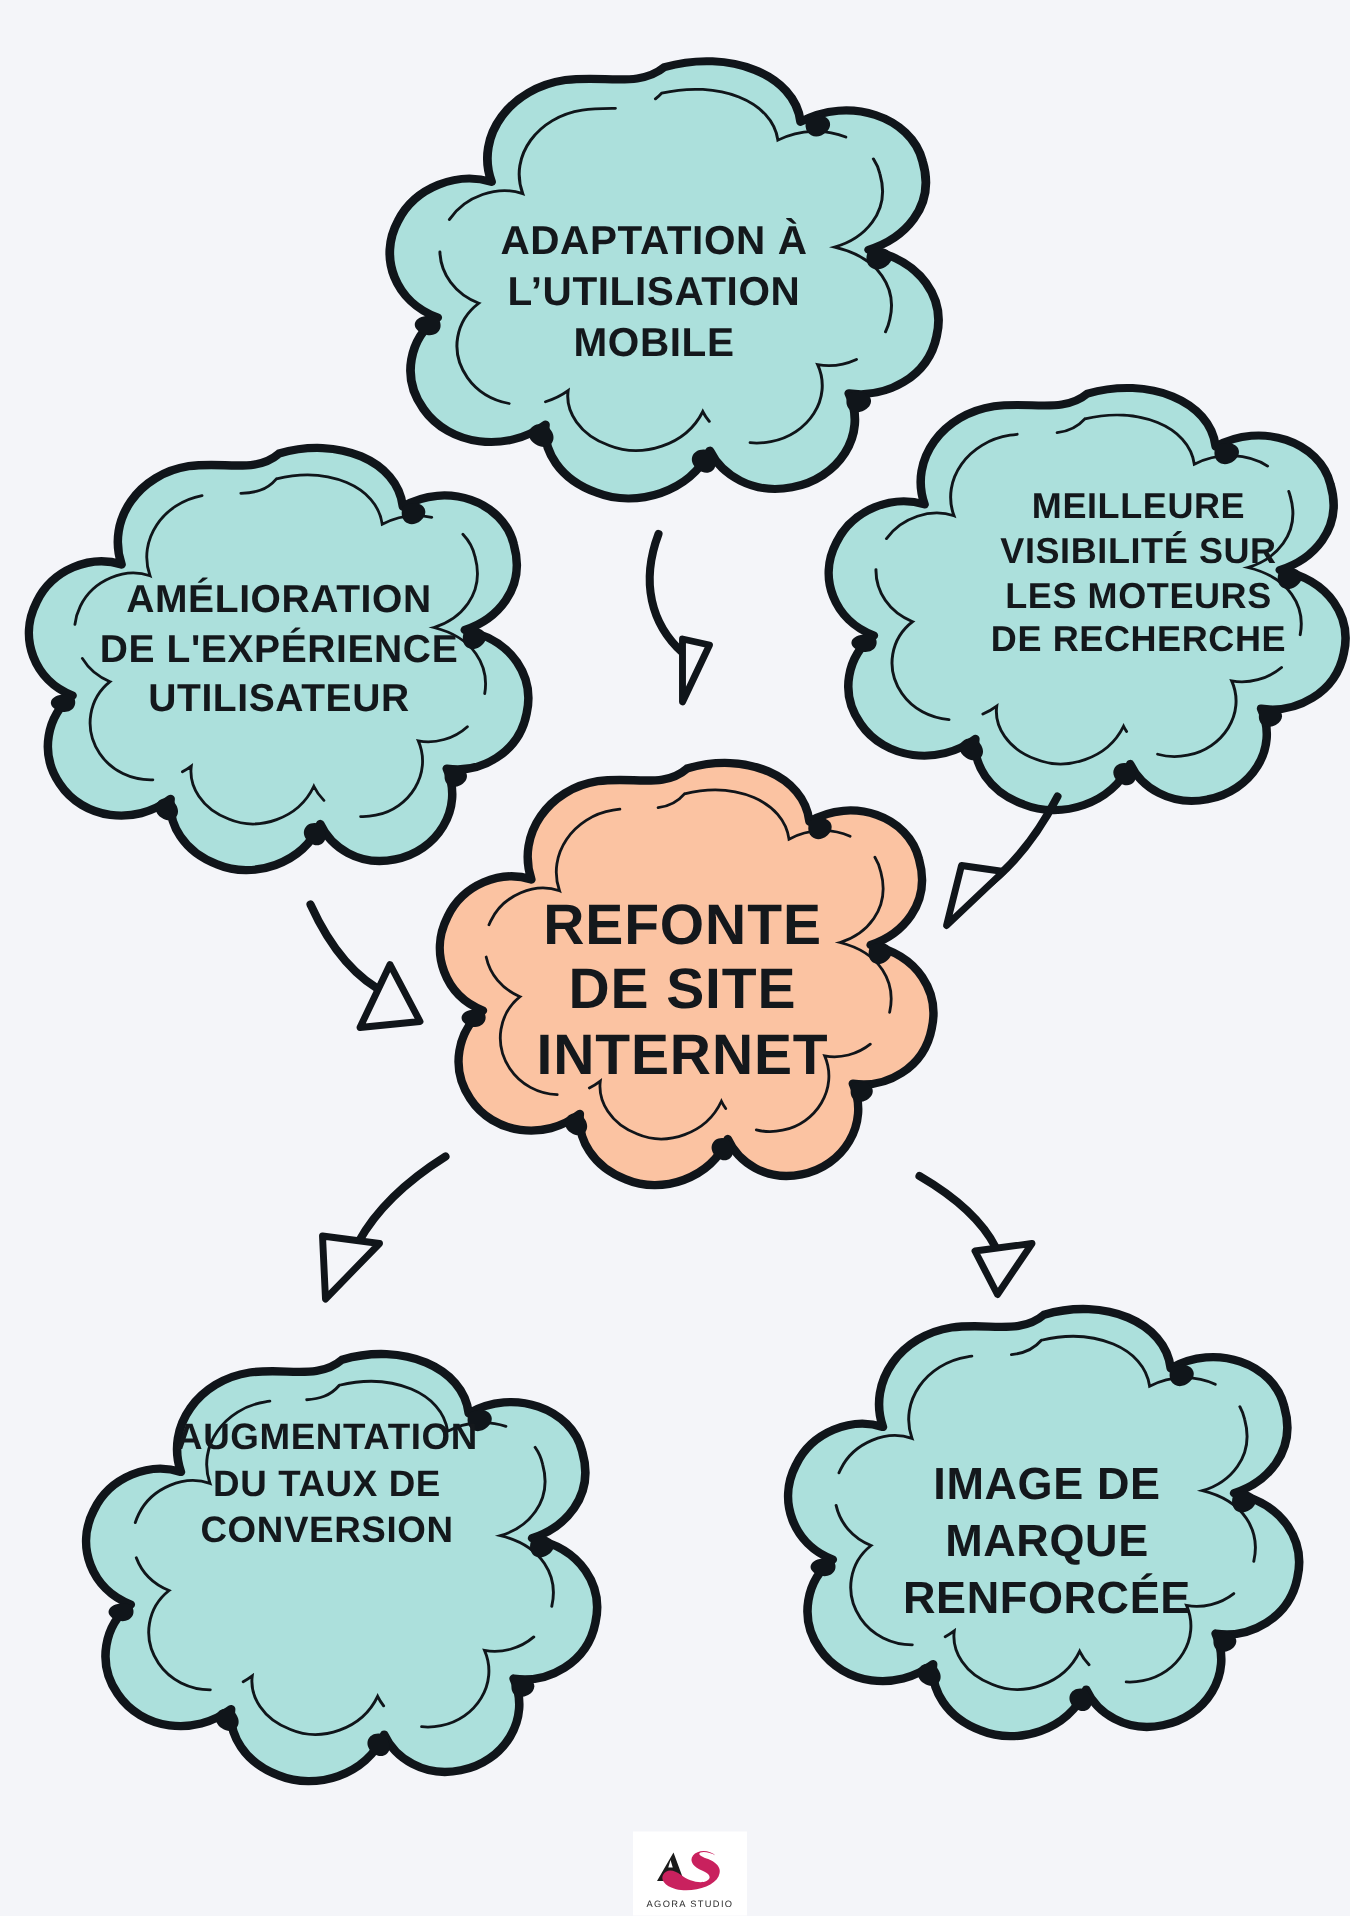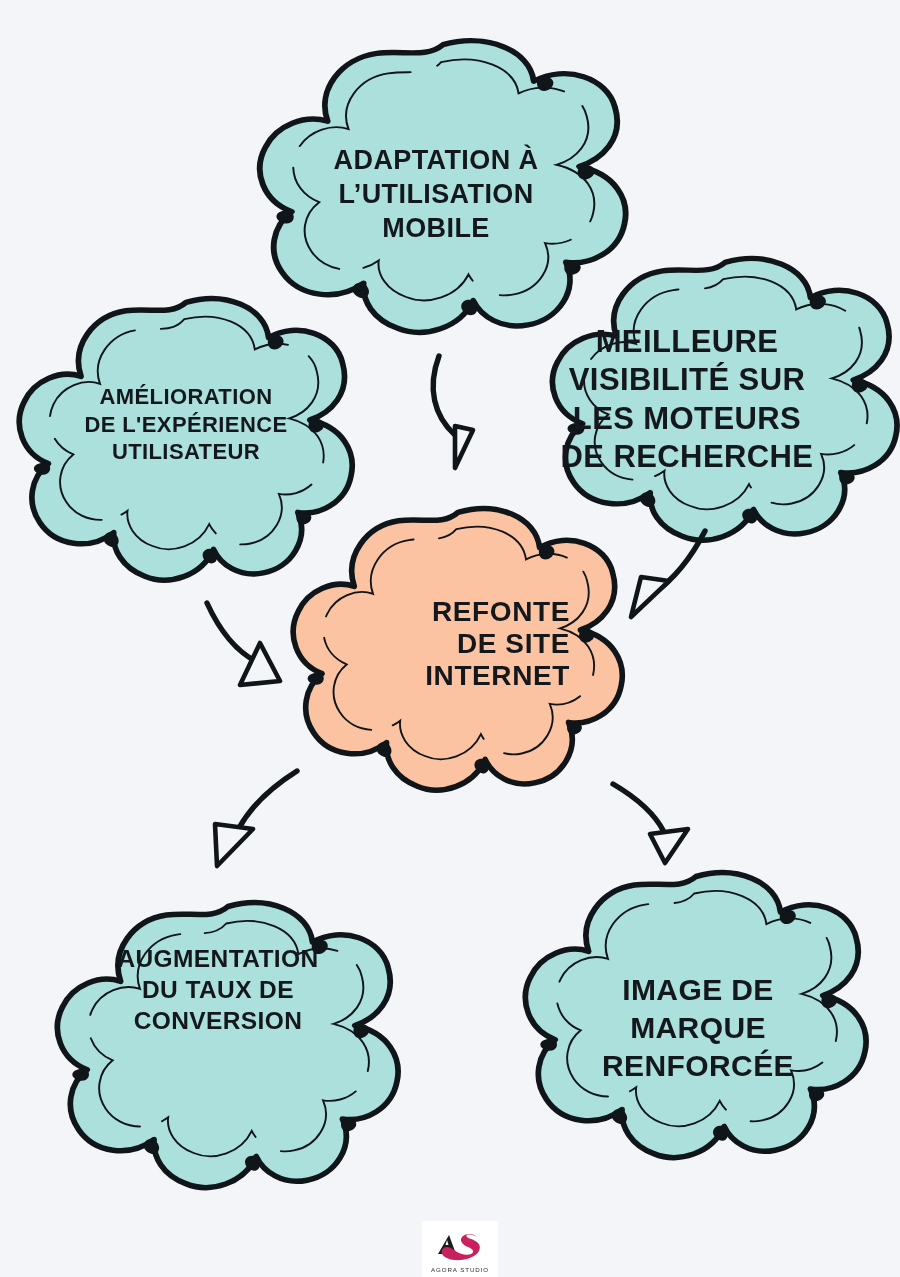--- a/index.html
+++ b/index.html
@@ -41,35 +41,34 @@
     pointer-events: none;
     -webkit-font-smoothing: antialiased;
   }
   .lbl-top {
     left: 290px; top: 128px; width: 292px;
     font-size: 27px;
     line-height: 1.25;
   }
   .lbl-left {
     left: 36px; top: 367px; width: 300px;
-    font-size: 22px;
+    font-size: 26px;
     line-height: 1.26;
   }
   .lbl-right {
-    left: 552px; top: 307px; width: 270px;
-    font-size: 31px;
+    left: 624px; top: 307px; width: 270px;
+    font-size: 24px;
     line-height: 1.24;
   }
   .lbl-center {
     left: 340px; top: 580px; width: 230px;
-    font-size: 28px;
+    font-size: 38px;
     font-weight: 700;
     line-height: 1.14;
     letter-spacing: 0.6px;
-    text-align: right;
   }
   .lbl-bl {
     left: 78px; top: 928px; width: 280px;
     font-size: 24.5px;
     line-height: 1.26;
   }
   .lbl-br {
     left: 570px; top: 955px; width: 256px;
     font-size: 30px;
     line-height: 1.26;

